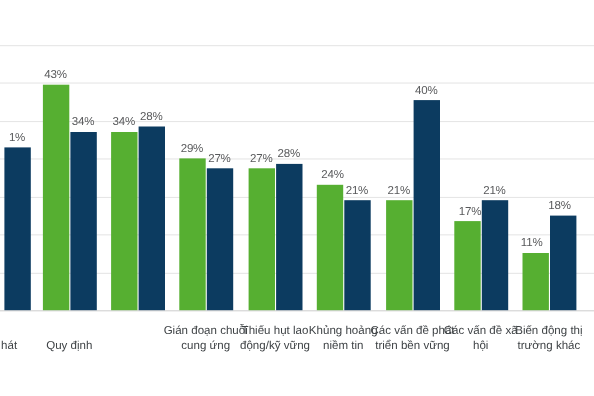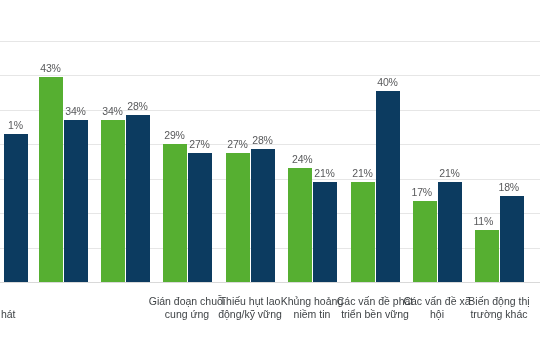--- a/index.html
+++ b/index.html
@@ -78,20 +78,21 @@
       <div class="group" style="left: -21.5px; width: 49px; height: 1px; bottom: 78px;">
         <div class="bar navy" style="left: 25px; height: 147.791px; background: rgb(12, 59, 96);"></div>
       </div>
       <div class="catlabel" style="left: -39px; width: 84px;">…hát</div>
       <div class="vlabel" style="left: 37.5px; width: 26px; text-align: center; top: 62px;">43%</div>
       <div class="vlabel" style="left: 62.5px; width: 26px; text-align: center; top: 104.907px;">34%</div>
       <div class="group" style="left: 38.5px; width: 49px; height: 1px; bottom: 78px;">
         <div class="bar green" style="left: 0px; height: 205px; background: rgb(86, 175, 49);"></div>
         <div class="bar navy" style="left: 25px; height: 162.093px; background: rgb(12, 59, 96);"></div>
       </div>
+      <div class="catlabel" style="left: 21px; width: 84px;">Quy định</div>
       <div class="vlabel" style="left: 99.5px; width: 26px; text-align: center; top: 104.907px;">34%</div>
       <div class="vlabel" style="left: 124.5px; width: 26px; text-align: center; top: 100.14px;">28%</div>
       <div class="group" style="left: 100.5px; width: 49px; height: 1px; bottom: 78px;">
         <div class="bar green" style="left: 0px; height: 162.093px; background: rgb(86, 175, 49);"></div>
         <div class="bar navy" style="left: 25px; height: 166.86px; background: rgb(12, 59, 96);"></div>
       </div>
       <div class="vlabel" style="left: 161.5px; width: 26px; text-align: center; top: 128.744px;">29%</div>
       <div class="vlabel" style="left: 186.5px; width: 26px; text-align: center; top: 138.279px;">27%</div>
       <div class="group" style="left: 162.5px; width: 49px; height: 1px; bottom: 78px;">
         <div class="bar green" style="left: 0px; height: 138.256px; background: rgb(86, 175, 49);"></div>
@@ -116,21 +117,21 @@
       <div class="catlabel" style="left: 270px; width: 84px; margin-top: 41px;">Khủng hoảng
 niềm tin</div>
       <div class="vlabel" style="left: 349.5px; width: 26px; text-align: center; top: 166.884px;">21%</div>
       <div class="vlabel" style="left: 374.5px; width: 26px; text-align: center; top: 76.3023px;">40%</div>
       <div class="group" style="left: 350.5px; width: 49px; height: 1px; bottom: 78px;">
         <div class="bar green" style="left: 0px; height: 100.116px; background: rgb(86, 175, 49);"></div>
         <div class="bar navy" style="left: 25px; height: 190.698px; background: rgb(12, 59, 96);"></div>
       </div>
       <div class="catlabel" style="left: 333px; width: 84px;">Các vấn đề phát
 triển bền vững</div>
-      <div class="vlabel" style="left: 411.5px; width: 26px; text-align: left; top: 185.953px;">17%</div>
+      <div class="vlabel" style="left: 411.5px; width: 26px; text-align: right; top: 185.953px;">17%</div>
       <div class="vlabel" style="left: 436.5px; width: 26px; text-align: center; top: 166.884px;">21%</div>
       <div class="group" style="left: 412.5px; width: 49px; height: 1px; bottom: 78px;">
         <div class="bar green" style="left: 0px; height: 81.0465px; background: rgb(86, 175, 49);"></div>
         <div class="bar navy" style="left: 25px; height: 100.116px; background: rgb(12, 59, 96);"></div>
       </div>
       <div class="catlabel" style="left: 395px; width: 84px;">Các vấn đề xã
 hội</div>
       <div class="vlabel" style="left: 473.5px; width: 26px; top: 214.558px;">11%</div>
       <div class="vlabel" style="left: 498.5px; width: 26px; text-align: left; top: 181.186px;">18%</div>
       <div class="group" style="left: 474.5px; width: 49px; height: 1px; bottom: 78px;">

